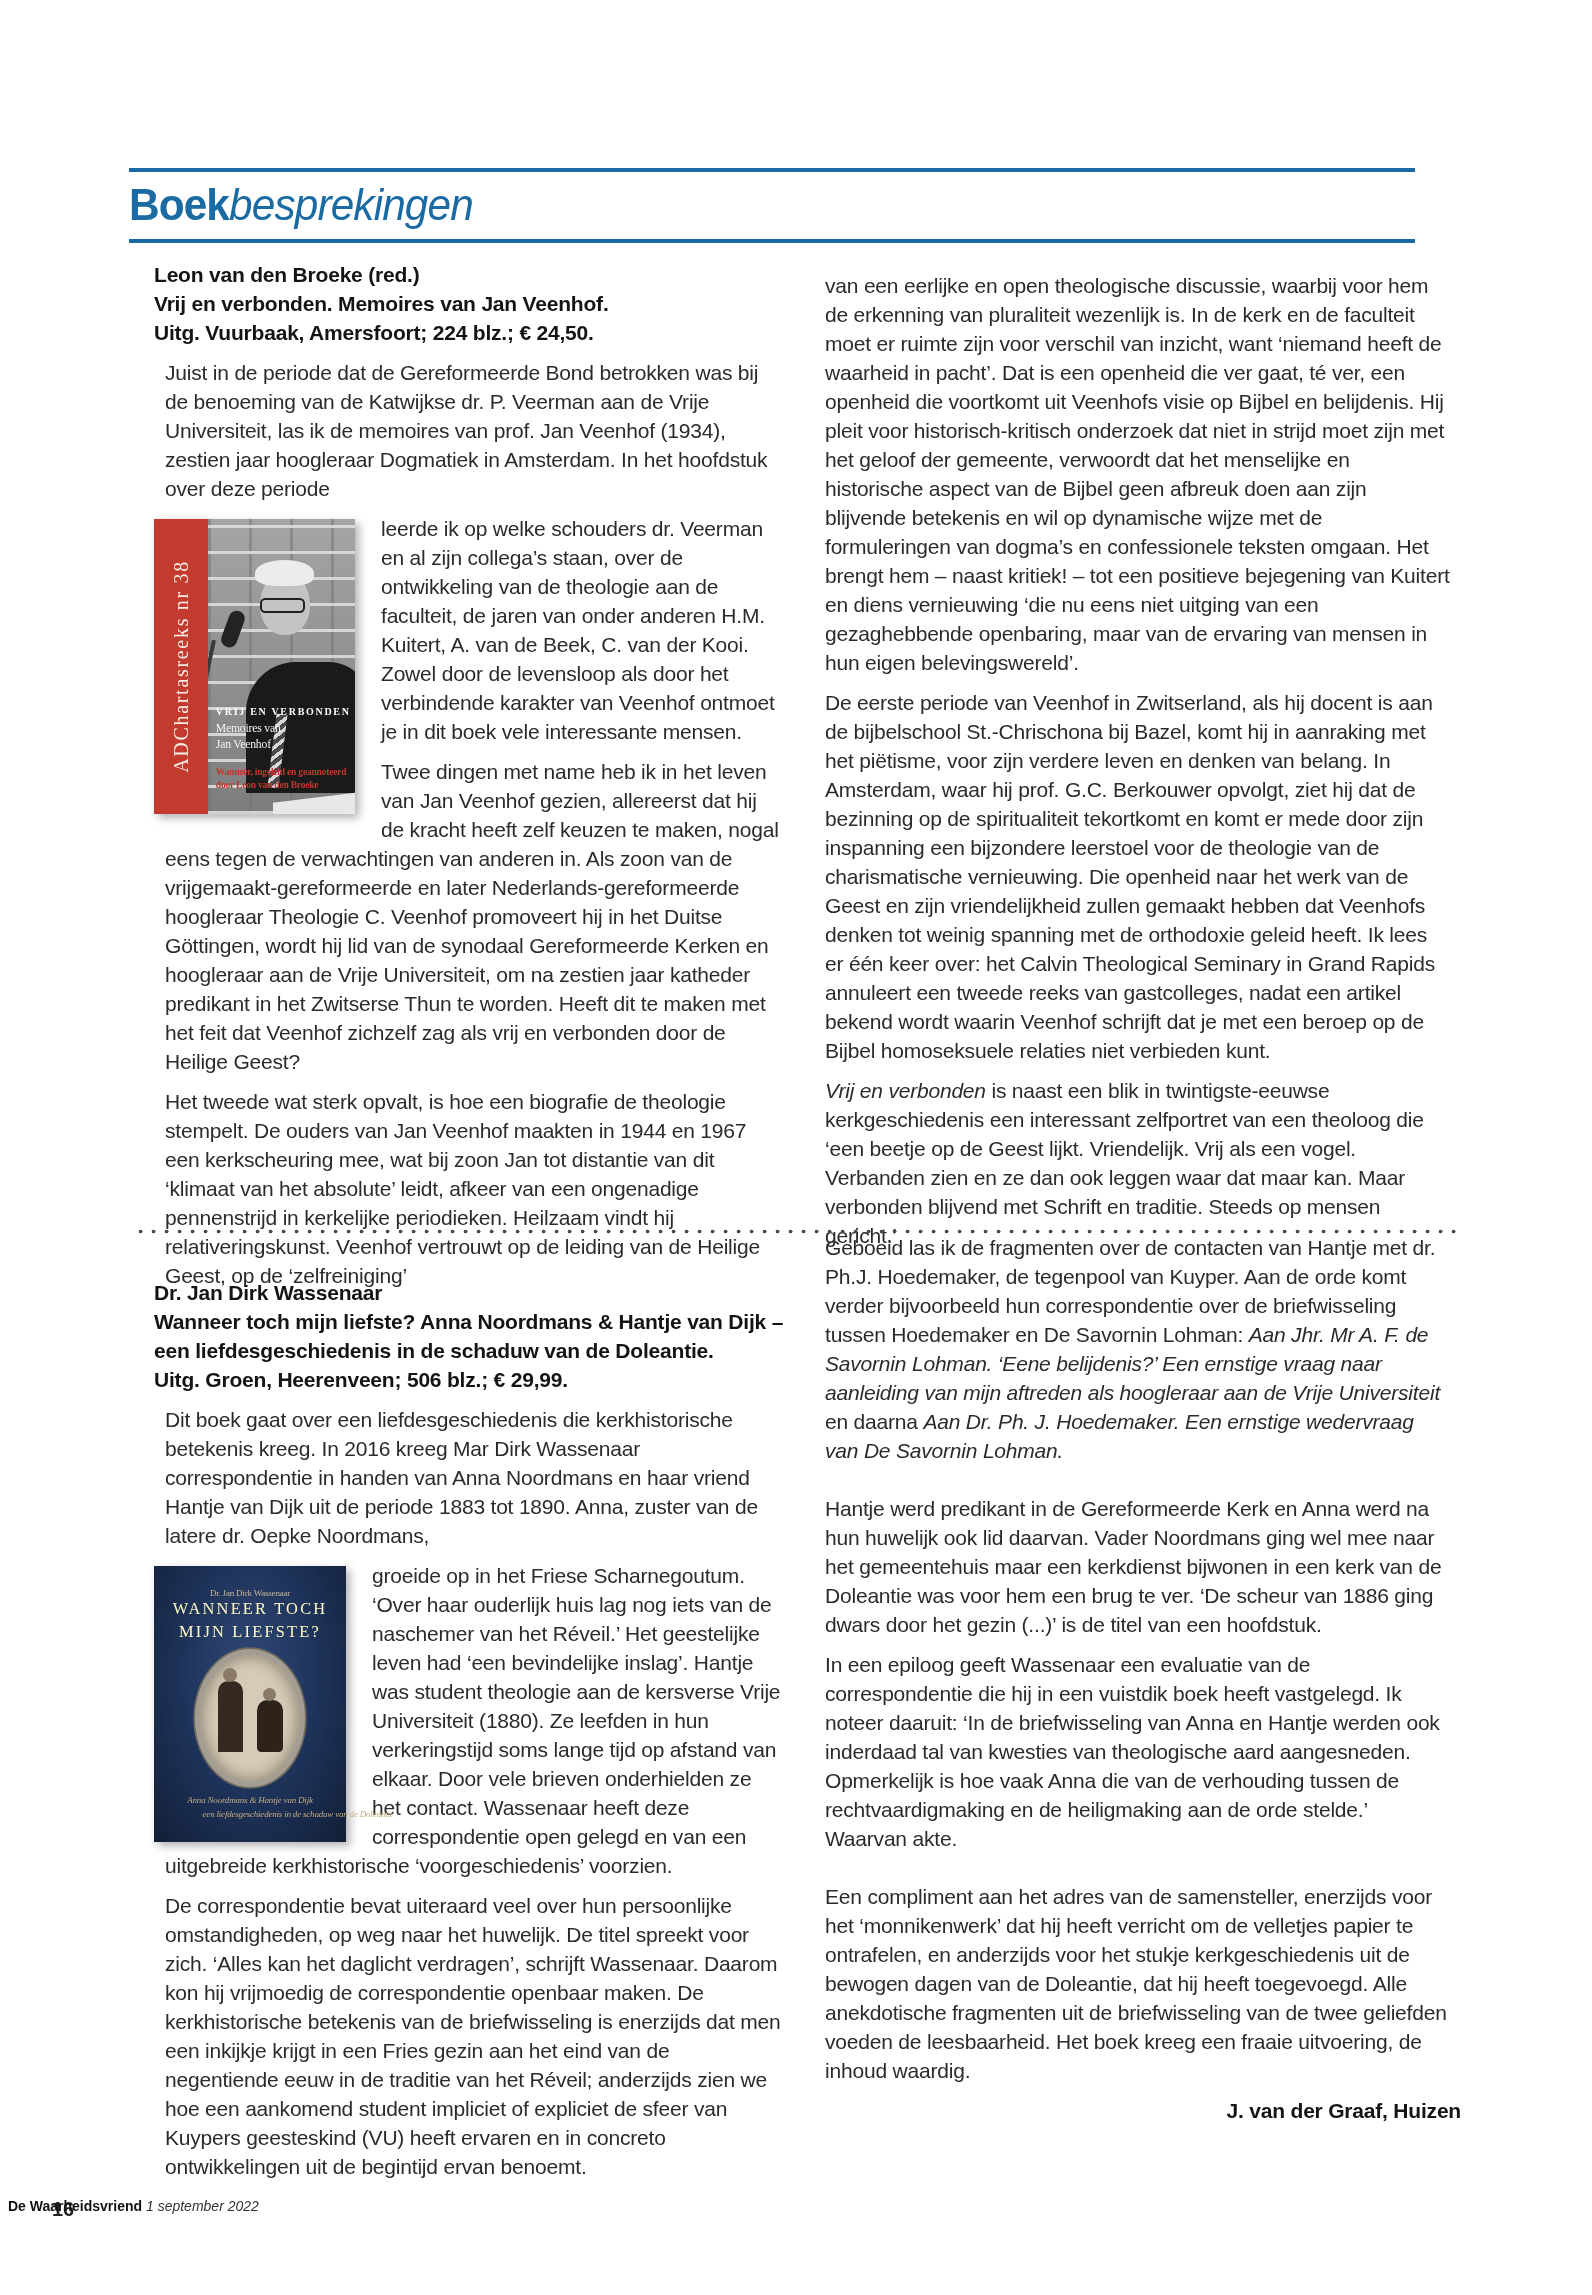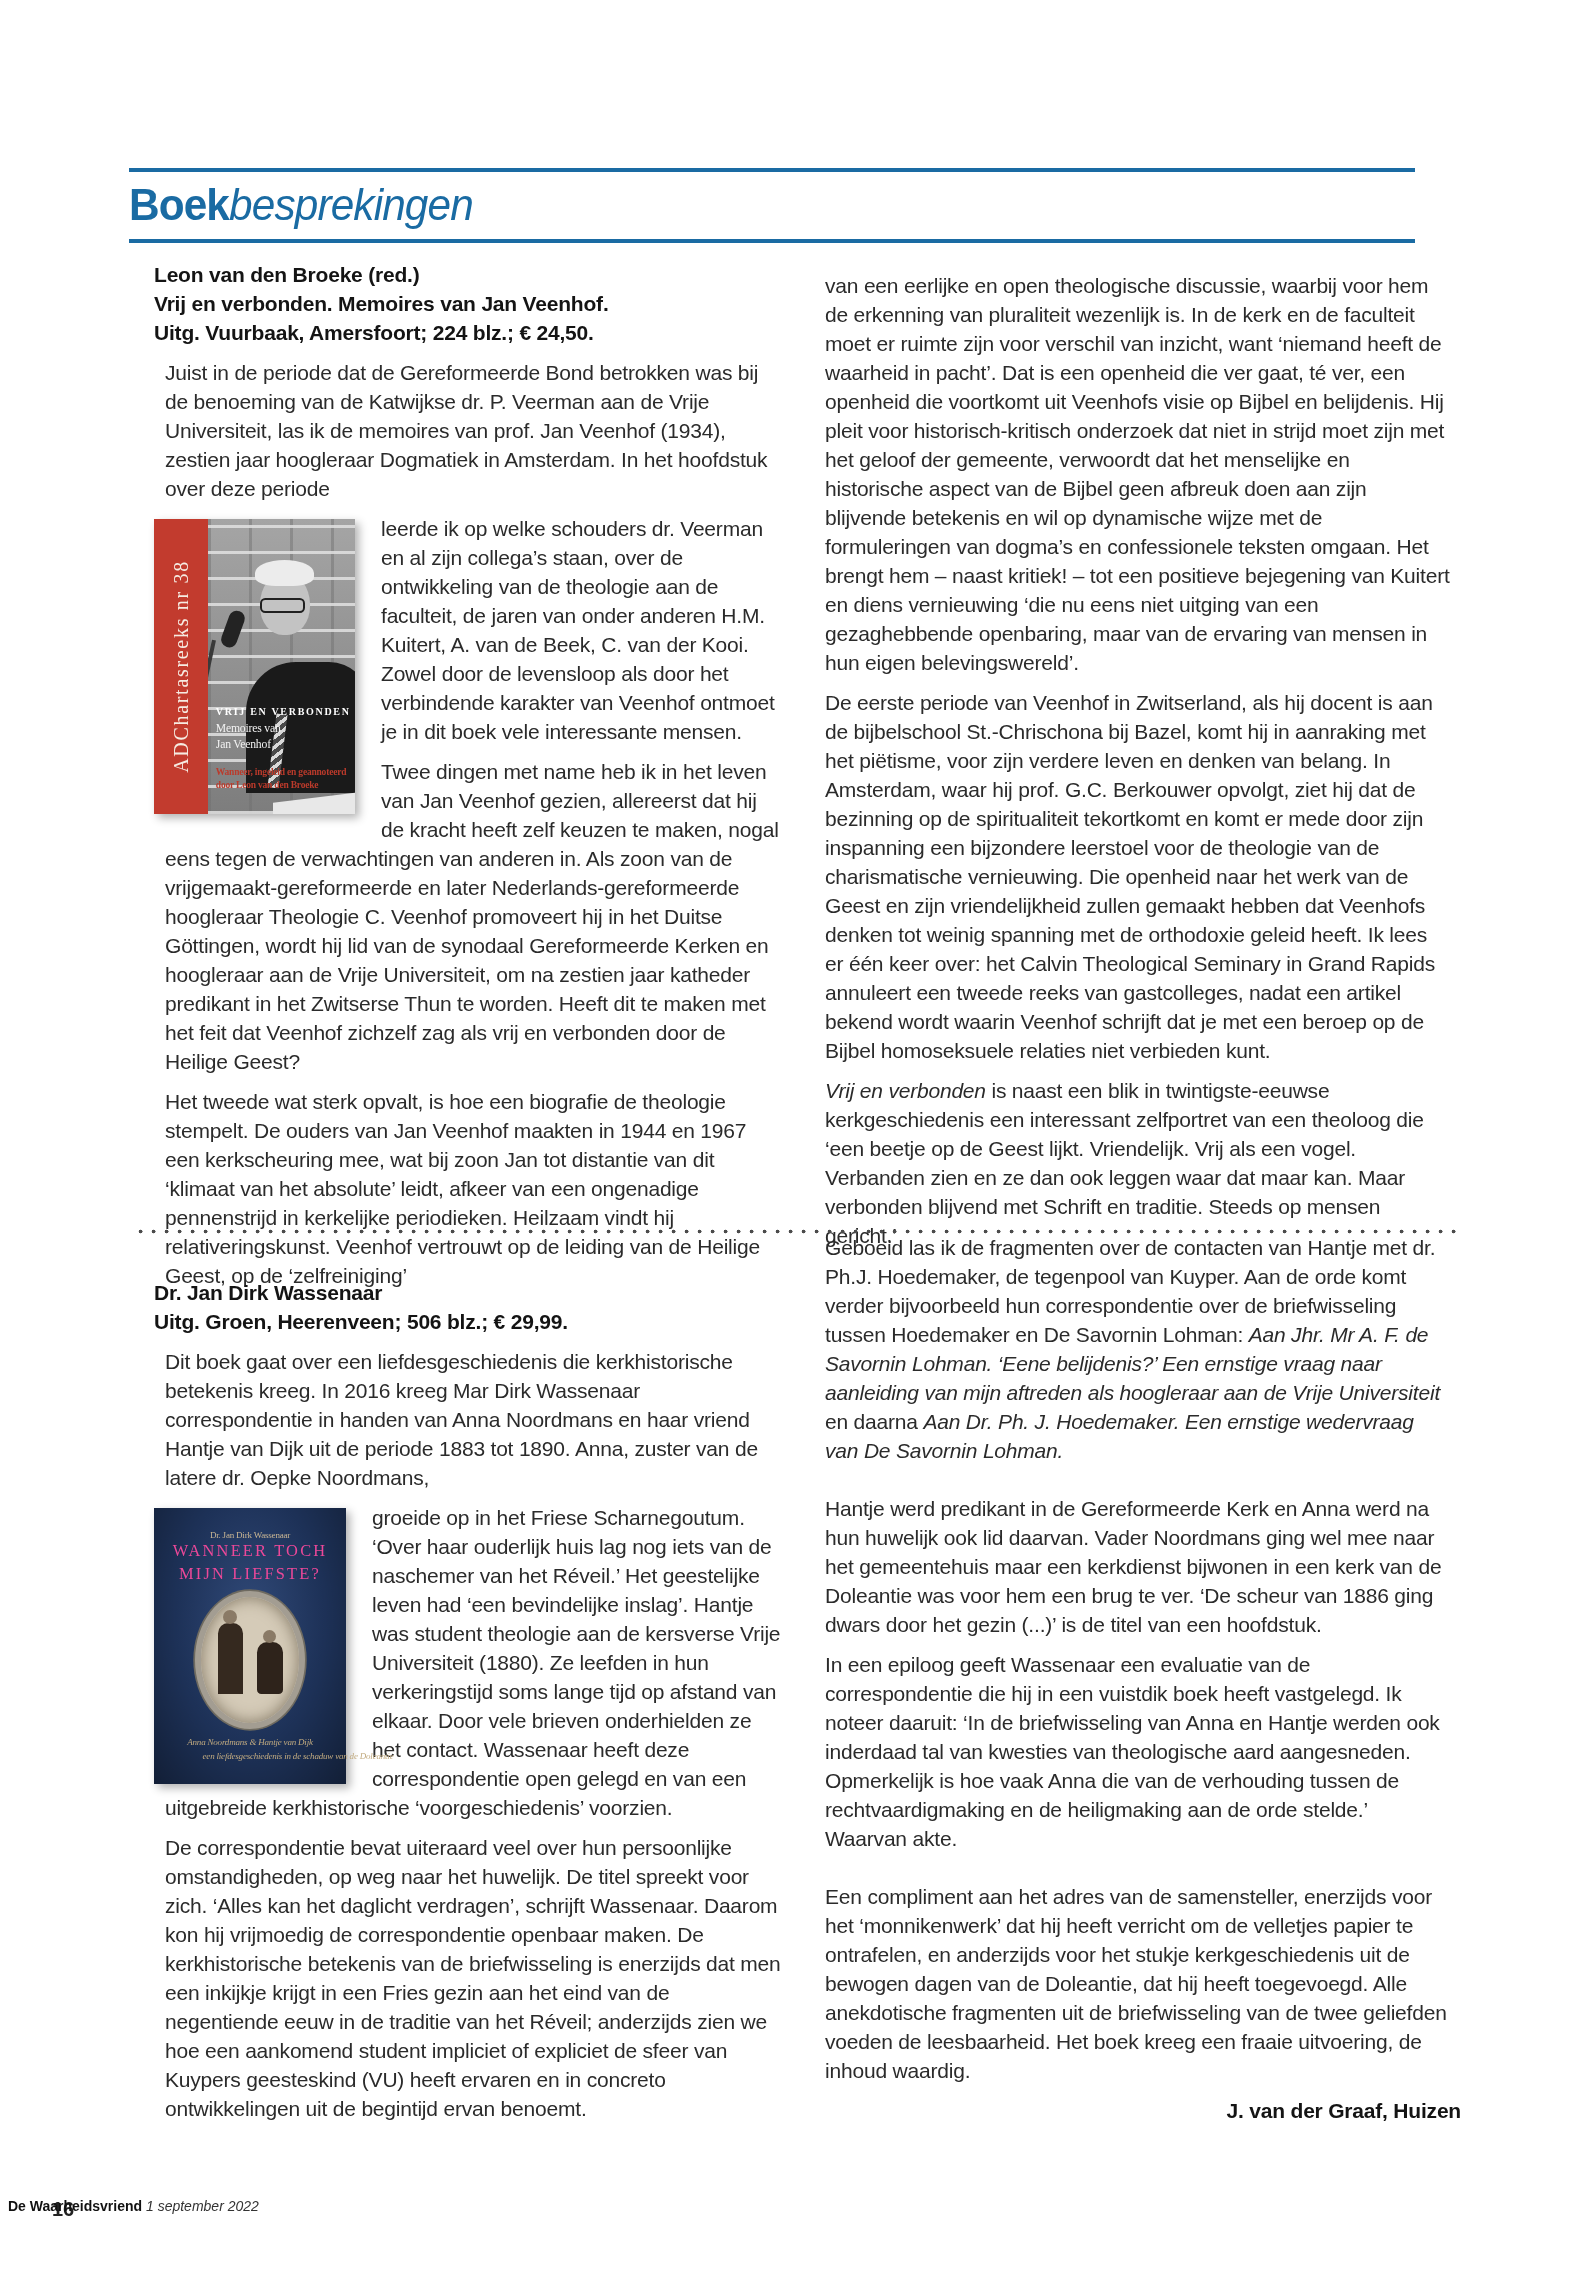--- a/index.html
+++ b/index.html
@@ -61,21 +61,21 @@
   .c1-lectern{position:absolute;bottom:-5.2px;left:44%;width:64%;height:22.4px;background:#e8e8e8;transform:skewY(-7deg);}
   .c1-title{position:absolute;left:7.8px;top:178px;font-size:10px;letter-spacing:1.7px;color:#ffffff;font-weight:700;}
   .c1-sub{position:absolute;left:7.8px;top:202px;font-size:11.7px;line-height:15.5px;color:#f2f2f2;}
   .c1-credit{position:absolute;left:7.8px;top:247px;font-size:9.5px;line-height:13px;color:#bb3a2b;font-weight:700;}
 
   
   .cover2{width:192px;height:276px;margin:5.2px 26px 8.6px 0;}
   .cover2::before{content:"";position:absolute;inset:0;
     background:radial-gradient(ellipse at 50% 40%, rgba(78,110,170,.40) 0%, rgba(0,0,0,0) 55%, rgba(0,0,0,.38) 100%);}
   .c2-author{position:absolute;top:13px;left:0;width:100%;text-align:center;font-size:9px;color:#c9b694;}
-  .c2-title{position:absolute;top:31px;left:0;width:100%;text-align:center;font-size:16.4px;line-height:23px;letter-spacing:2.2px;color:#ec4899;}
+  .c2-title{position:absolute;top:31px;left:0;width:100%;text-align:center;font-size:16.4px;line-height:23px;letter-spacing:2.2px;color:#fef9c3;}
   .c2-title2{top:54px;}
   .c2-oval{position:absolute;left:50%;top:83px;transform:translateX(-50%);width:98px;height:126px;
     border-radius:50%;border:6px solid #a39d92;background:#d5cbb8;
     box-shadow:0 0 0 1.7px #6e6a60, inset 0 0 15.5px rgba(60,50,30,.55);}
   .c2-man{position:absolute;left:17.3px;top:26px;width:25px;height:71px;background:#35291f;border-radius:10.4px 10.4px 0 0;}
   .c2-man::before{content:"";position:absolute;top:-13px;left:5.2px;width:14px;height:14px;border-radius:50%;background:#8a7a66;}
   .c2-woman{position:absolute;right:16.4px;top:45px;width:26px;height:52px;background:#2e231b;border-radius:10.4px 10.4px 4.3px 4.3px;}
   .c2-woman::before{content:"";position:absolute;top:-12px;left:6px;width:13px;height:13px;border-radius:50%;background:#8a7a66;}
   .c2-foot{position:absolute;left:0;width:100%;text-align:center;font-style:italic;font-size:9px;line-height:12px;color:#c2ab80;}
   .c2-foot1{bottom:36px;}
@@ -139,20 +139,21 @@
         <p class="para"><span>De eerste periode van Veenhof in Zwitserland, als hij docent is aan de bijbelschool St.-Chrischona bij Bazel, komt hij in aanraking met het piëtisme, voor zijn verdere leven en denken van belang. In Amsterdam, waar hij prof. G.C. Berkouwer opvolgt, ziet hij dat de bezinning op de spiritualiteit tekortkomt en komt er mede door zijn inspanning een bijzondere leerstoel voor de theologie van de charismatische vernieuwing. Die openheid naar het werk van de Geest en zijn vriendelijkheid zullen gemaakt hebben dat Veenhofs denken tot weinig spanning met de orthodoxie geleid heeft. Ik lees er één keer over: het Calvin Theological Seminary in Grand Rapids annuleert een tweede reeks van gastcolleges, nadat een artikel bekend wordt waarin Veenhof schrijft dat je met een beroep op de Bijbel homoseksuele relaties niet verbieden kunt.</span></p>
         <p class="para"><span class="it">Vrij en verbonden</span><span> is naast een blik in twintigste-eeuwse kerkgeschiedenis een interessant zelfportret van een theoloog die ‘een beetje op de Geest lijkt. Vriendelijk. Vrij als een vogel. Verbanden zien en ze dan ook leggen waar dat maar kan. Maar verbonden blijvend met Schrift en traditie. Steeds op mensen gericht.’</span></p>
       </div>
   </div>
 
   <div class="dotted-sep"></div>
 
   <div class="col" style="left:154px;top:1278px;">
     <div class="review-head">
       <div>Dr. Jan Dirk Wassenaar</div>
+      <div>Wanneer toch mijn liefste? Anna Noordmans &amp; Hantje van Dijk – een liefdesgeschiedenis in de schaduw van de Doleantie.</div>
       <div>Uitg. Groen, Heerenveen; 506 blz.; € 29,99.</div>
     </div>
     <div>
         <p class="para"><span>Dit boek gaat over een liefdesgeschiedenis die kerkhistorische betekenis kreeg. In 2016 kreeg Mar Dirk Wassenaar correspondentie in handen van Anna Noordmans en haar vriend Hantje van Dijk uit de periode 1883 tot 1890. Anna, zuster van de latere dr. Oepke Noordmans,</span></p>
       </div>
 
     <div class="book-cover cover2 serif" style="background-color: rgb(29, 49, 87);">
       <div class="c2-author">Dr. Jan Dirk Wassenaar</div>
       <div class="c2-title">WANNEER TOCH</div>
       <div class="c2-title c2-title2">MIJN LIEFSTE?</div>

